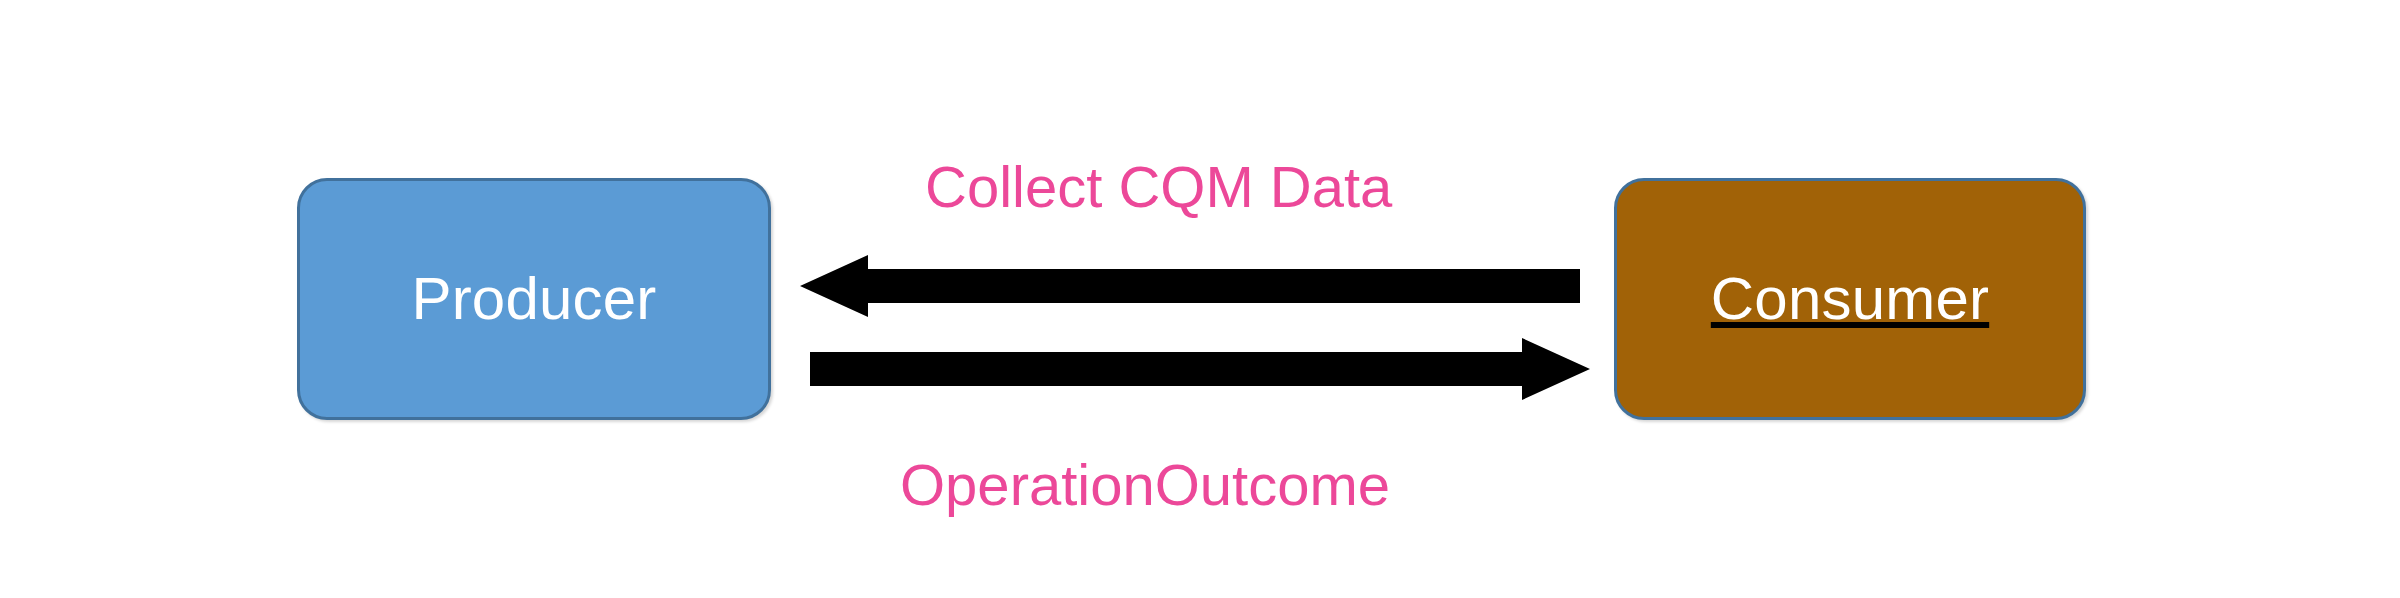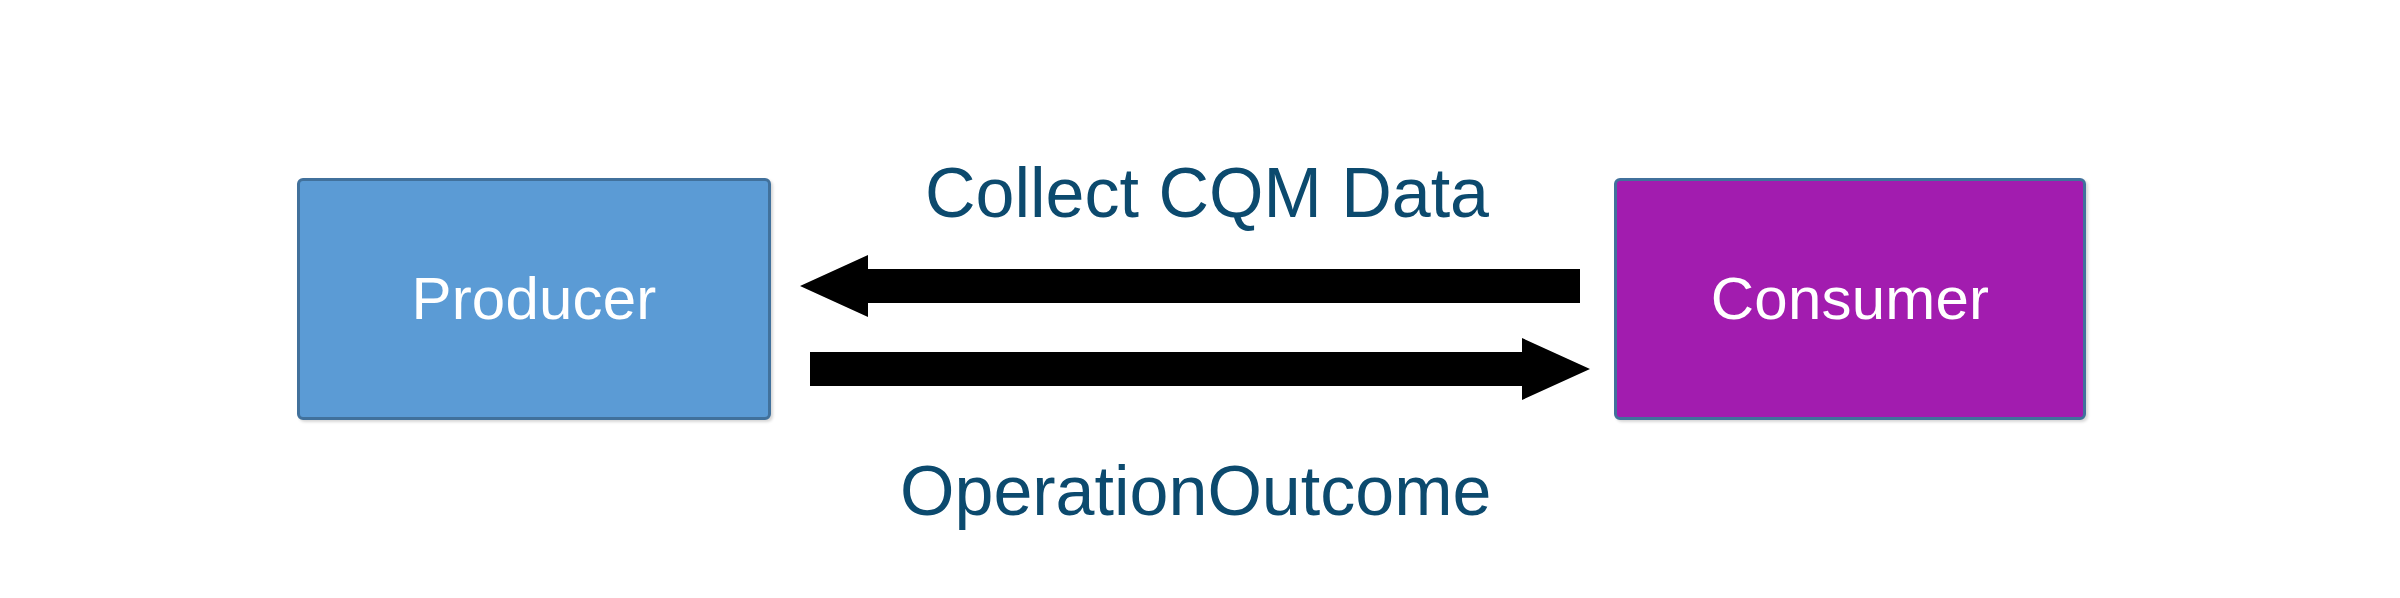--- a/index.html
+++ b/index.html
@@ -15,21 +15,21 @@
     width: 2400px;
     height: 598px;
     background: #ffffff;
     overflow: hidden;
   }
 
   
   .node {
     position: absolute;
     box-sizing: border-box;
-    border-radius: 6px;
+    border-radius: 30px;
     display: flex;
     align-items: center;
     justify-content: center;
     box-shadow: 2px 2px 3px rgba(0,0,0,0.16);
   }
   .node-label {
     font-size: 60px;
     line-height: 1;
     letter-spacing: 0.2px;
     white-space: nowrap;
@@ -63,23 +63,23 @@
   #arrow-bottom-svg {
     left: 810px;
     top: 338px;
     width: 780px;
     height: 62px;
   }
 
   
   .edge-label {
     position: absolute;
-    font-size: 70px;
+    font-size: 58px;
     line-height: 1;
-    color: #0c4a6e;
+    color: #ec4899;
     white-space: nowrap;
     user-select: none;
   }
   #label-collect {
     left: 925px;
     top: 158px;
   }
   #label-outcome {
     left: 900px;
     top: 408px;
@@ -88,21 +88,21 @@
 </style>
 </head>
 <body style="background: rgb(255, 255, 255);">
 
 <div id="canvas" style="background: rgb(255, 255, 255);">
 
   <div class="node" id="node-producer" style="background: rgb(91, 155, 213); border: 3px solid rgb(65, 113, 156);">
     <span class="node-label" style="color: rgb(255, 255, 255);">Producer</span>
   </div>
 
-  <div class="node" id="node-consumer" style="background: #a21caf; border: 3px solid rgb(65, 113, 156);">
+  <div class="node" id="node-consumer" style="background: #a16207; border: 3px solid rgb(65, 113, 156); text-decoration: underline;">
     <span class="node-label" style="color: rgb(255, 255, 255);">Consumer</span>
   </div>
 
   <svg class="arrow-svg" id="arrow-top-svg" viewBox="0 0 780 62">
     <polygon class="arrow-shape" points="0,31 68,0 68,14 780,14 780,48 68,48 68,62" fill="#000000"></polygon>
   </svg>
 
   <svg class="arrow-svg" id="arrow-bottom-svg" viewBox="0 0 780 62">
     <polygon class="arrow-shape" points="780,31 712,0 712,14 0,14 0,48 712,48 712,62" fill="#000000"></polygon>
   </svg>

